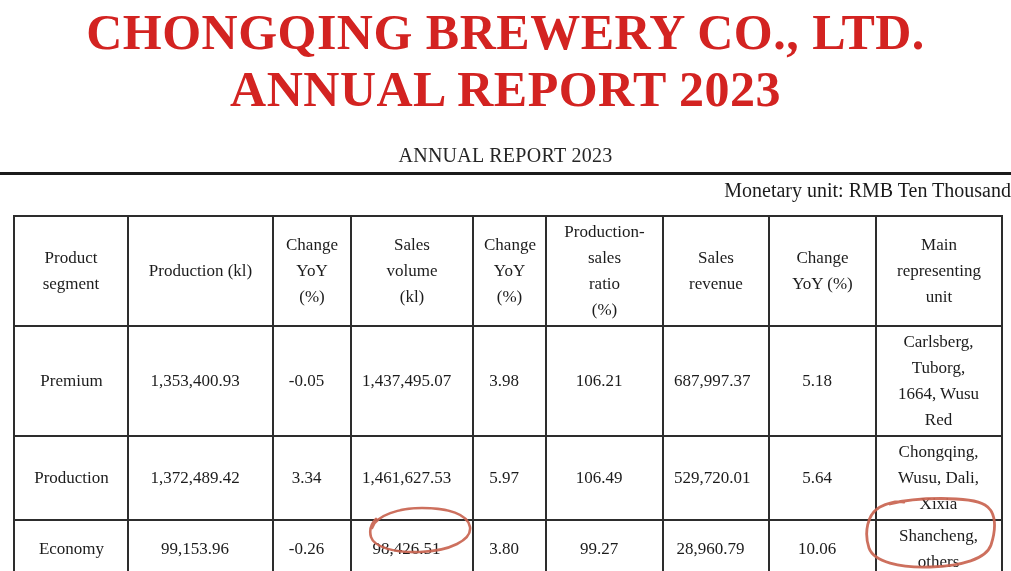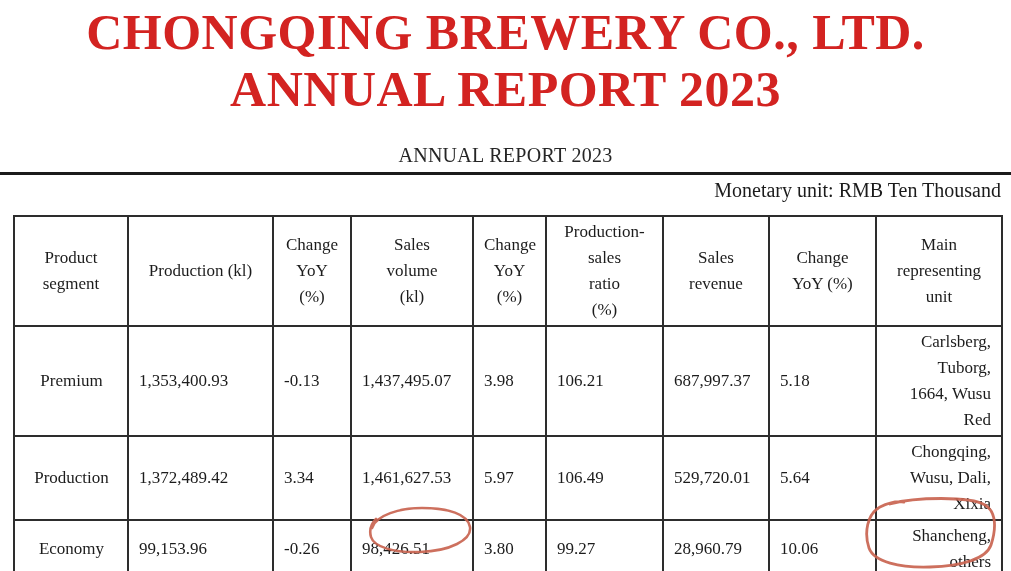--- a/index.html
+++ b/index.html
@@ -30,21 +30,21 @@
   }
   .rule{
     height:0;
     border-top:3px solid #1b1b1b;
     margin-top:5px;
   }
   .monetary{
     text-align:right;
     font-size:20px;
     line-height:23px;
-    padding-right:10px;
+    padding-right:0;
     margin-top:4px;
     color:#1b1b1b;
   }
   table.report-table{
     border-collapse:collapse;
     table-layout:fixed;
     width:988px;
     margin:13px 0 0 13px;
   }
   .report-table th,.report-table td{
@@ -54,23 +54,23 @@
     line-height:26px;
     padding:2px 10px;
     vertical-align:middle;
     color:#1c1c1c;
     overflow:hidden;
   }
   .report-table th{
     text-align:center;
     white-space:pre-line;
   }
-  td.num{text-align:left;padding-right:21px;}
+  td.num{text-align:center;padding-right:21px;}
   td.seg{text-align:center;padding-left:11px;}
-  td.brand{text-align:right;padding-left:9px;white-space:pre-line;}
+  td.brand{text-align:center;padding-left:9px;white-space:pre-line;}
   tr.hrow{height:104px}
   tr.r0{height:104px}
   tr.r1{height:78px}
   tr.r2{height:51px}
   col.c1{width:114px} col.c2{width:145px} col.c3{width:78px}
   col.c4{width:122px} col.c5{width:73px}  col.c6{width:117px}
   col.c7{width:106px} col.c8{width:107px} col.c9{width:126px}
   svg.annotations{
     position:absolute;left:0;top:0;
     pointer-events:none;
@@ -128,21 +128,21 @@
 YoY (%)</th>
         <th>Main
 representing
 unit</th>
       </tr>
     </thead>
     <tbody>
       <tr class="r0">
         <td class="seg">Premium</td>
         <td class="num">1,353,400.93</td>
-        <td class="num">-0.13</td>
+        <td class="num">-0.05</td>
         <td class="num">1,437,495.07</td>
         <td class="num">3.98</td>
         <td class="num">106.21</td>
         <td class="num">687,997.37</td>
         <td class="num">5.18</td>
         <td class="brand">Carlsberg,
 Tuborg,
 1664, Wusu
 Red</td>
       </tr>

